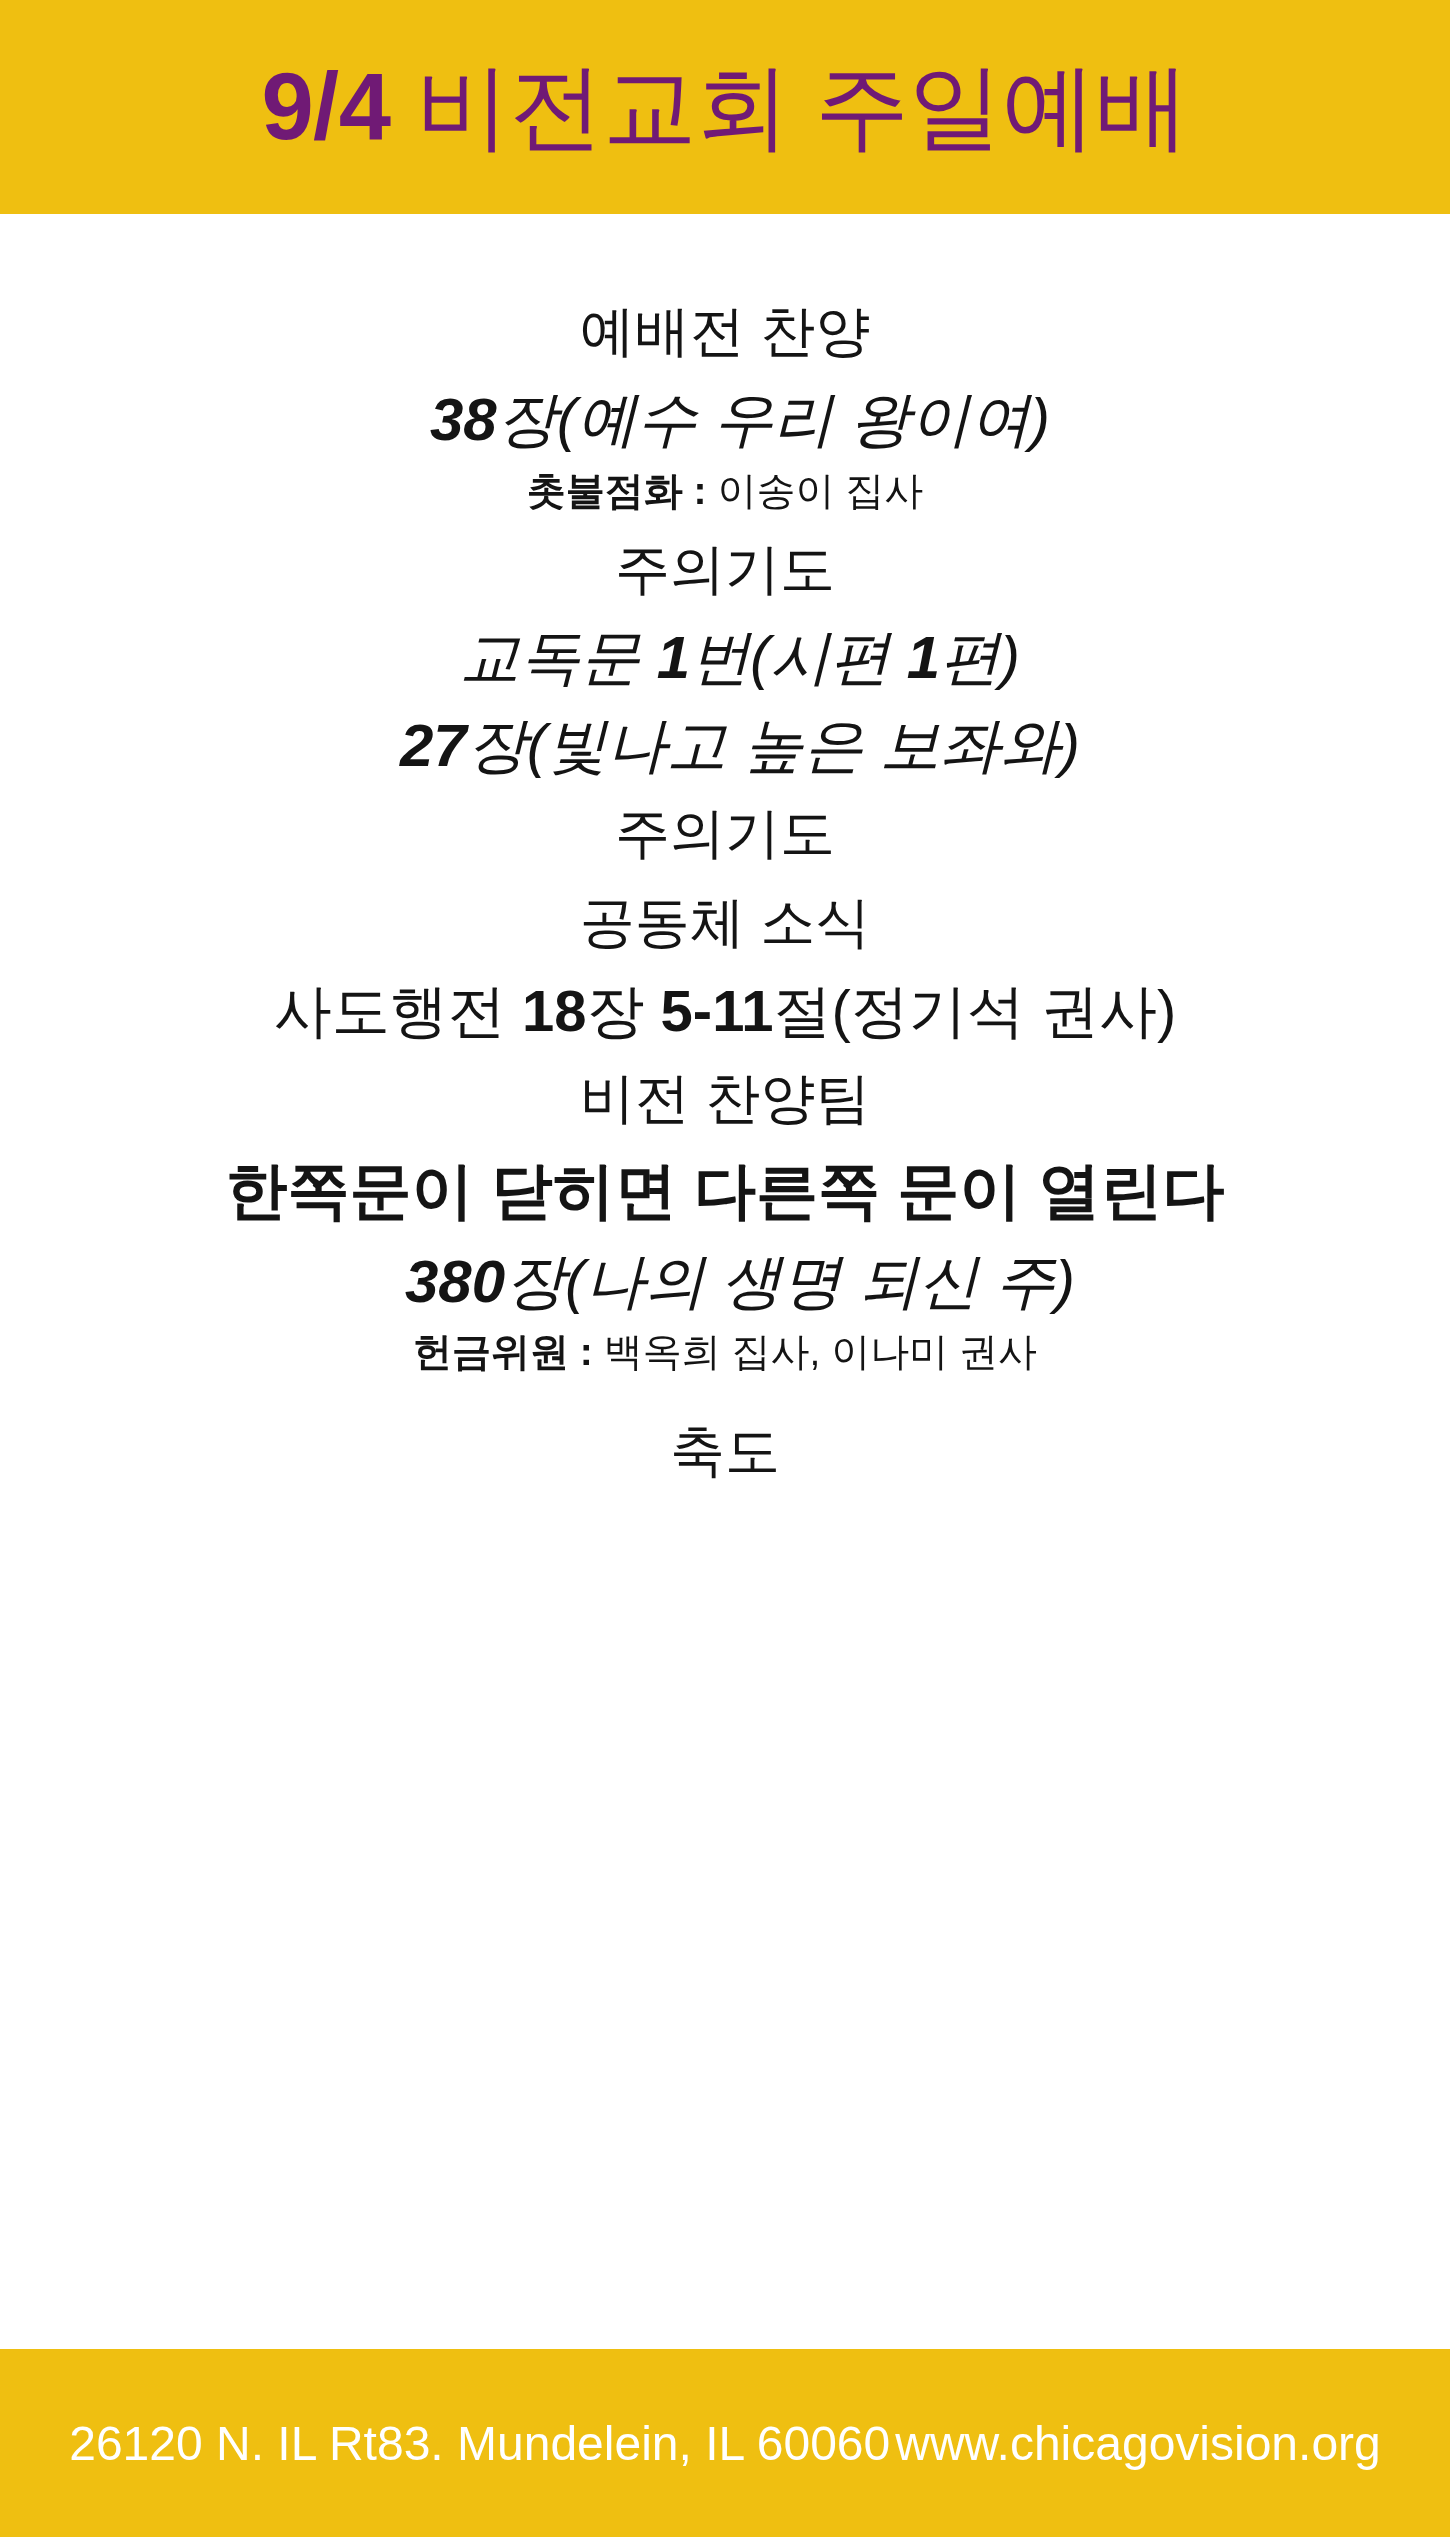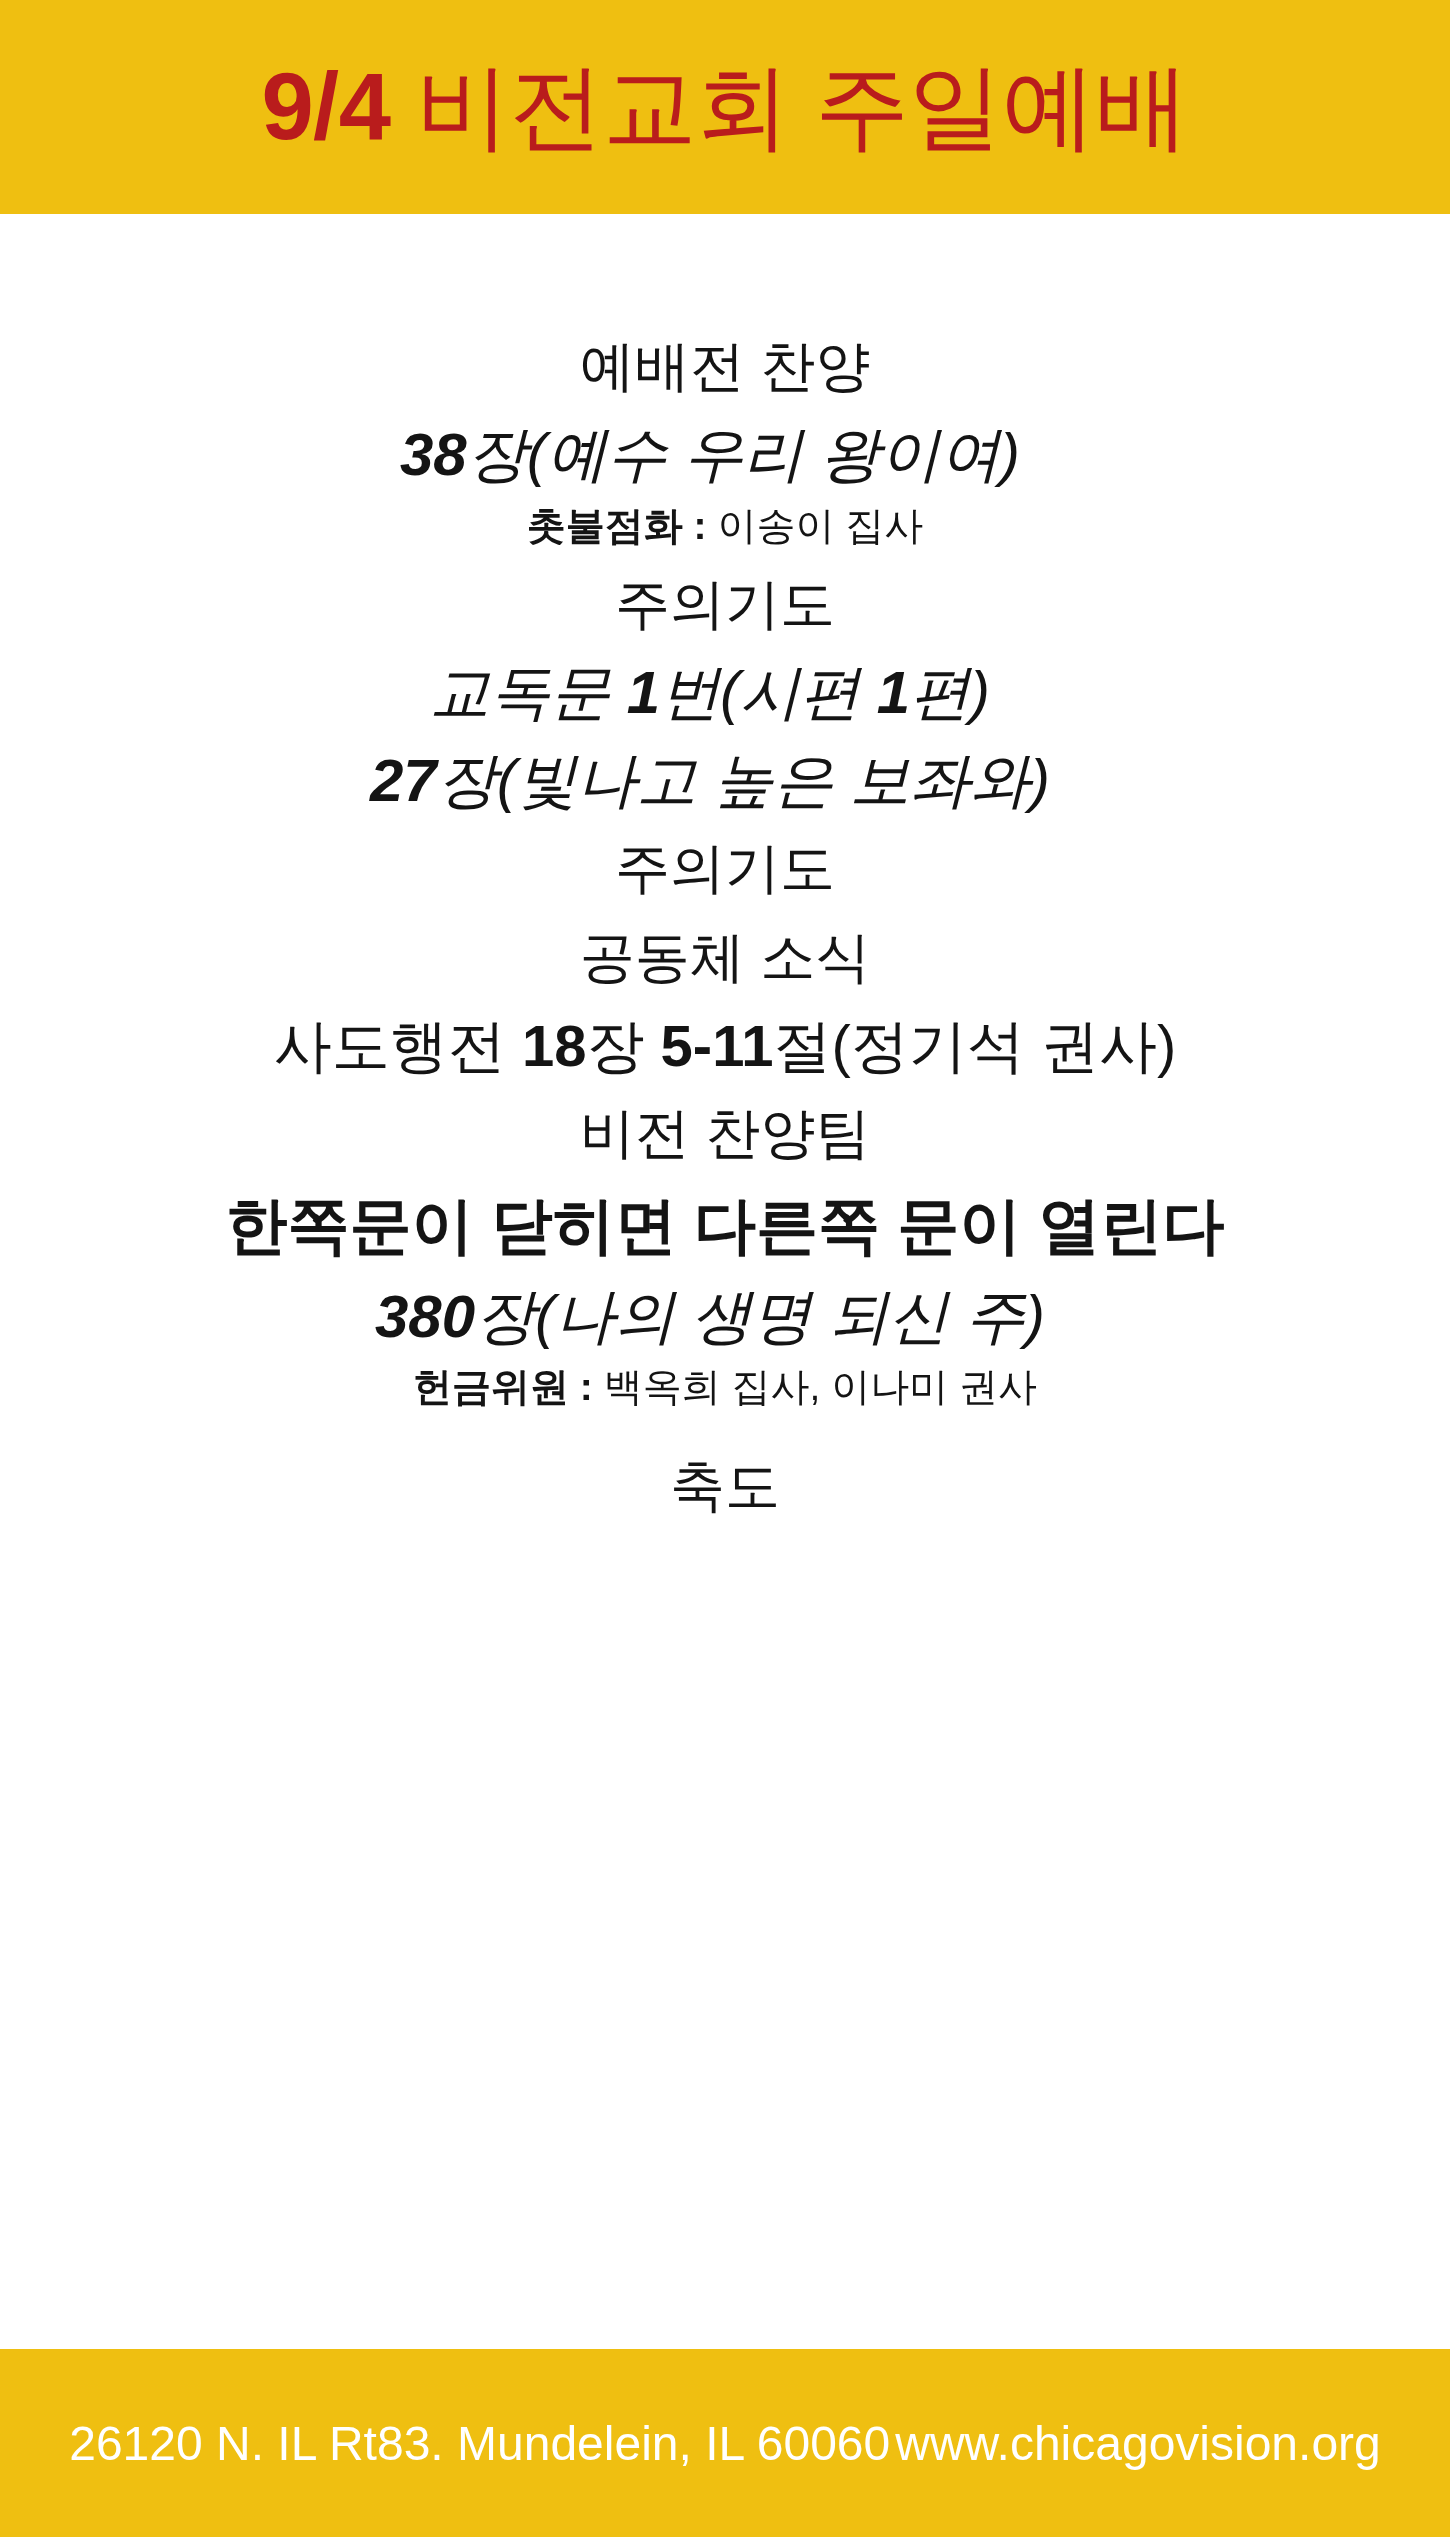--- a/index.html
+++ b/index.html
@@ -26,40 +26,40 @@
   
   .header {
     background: #EFBF11;
     height: 214px;
     flex: 0 0 214px;
     display: flex;
     align-items: center;
     justify-content: center;
   }
   .header-title {
-    color: #b91c1c;
+    color: #701a75;
     font-size: 94px;
     line-height: 1;
     font-weight: 400;
     letter-spacing: -0.6px;
     white-space: nowrap;
     text-align: center;
   }
   .header-title .date {
     font-weight: 700;
   }
 
   
   .body {
     flex: 1 1 auto;
     display: flex;
     flex-direction: column;
-    align-items: flex-end;
+    align-items: flex-start;
     justify-content: flex-start;
-    padding-top: 109px;
+    padding-top: 74px;
     box-sizing: border-box;
   }
 
   .line {
     width: 100%;
     text-align: center;
     color: #141414;
     white-space: nowrap;
   }
 

